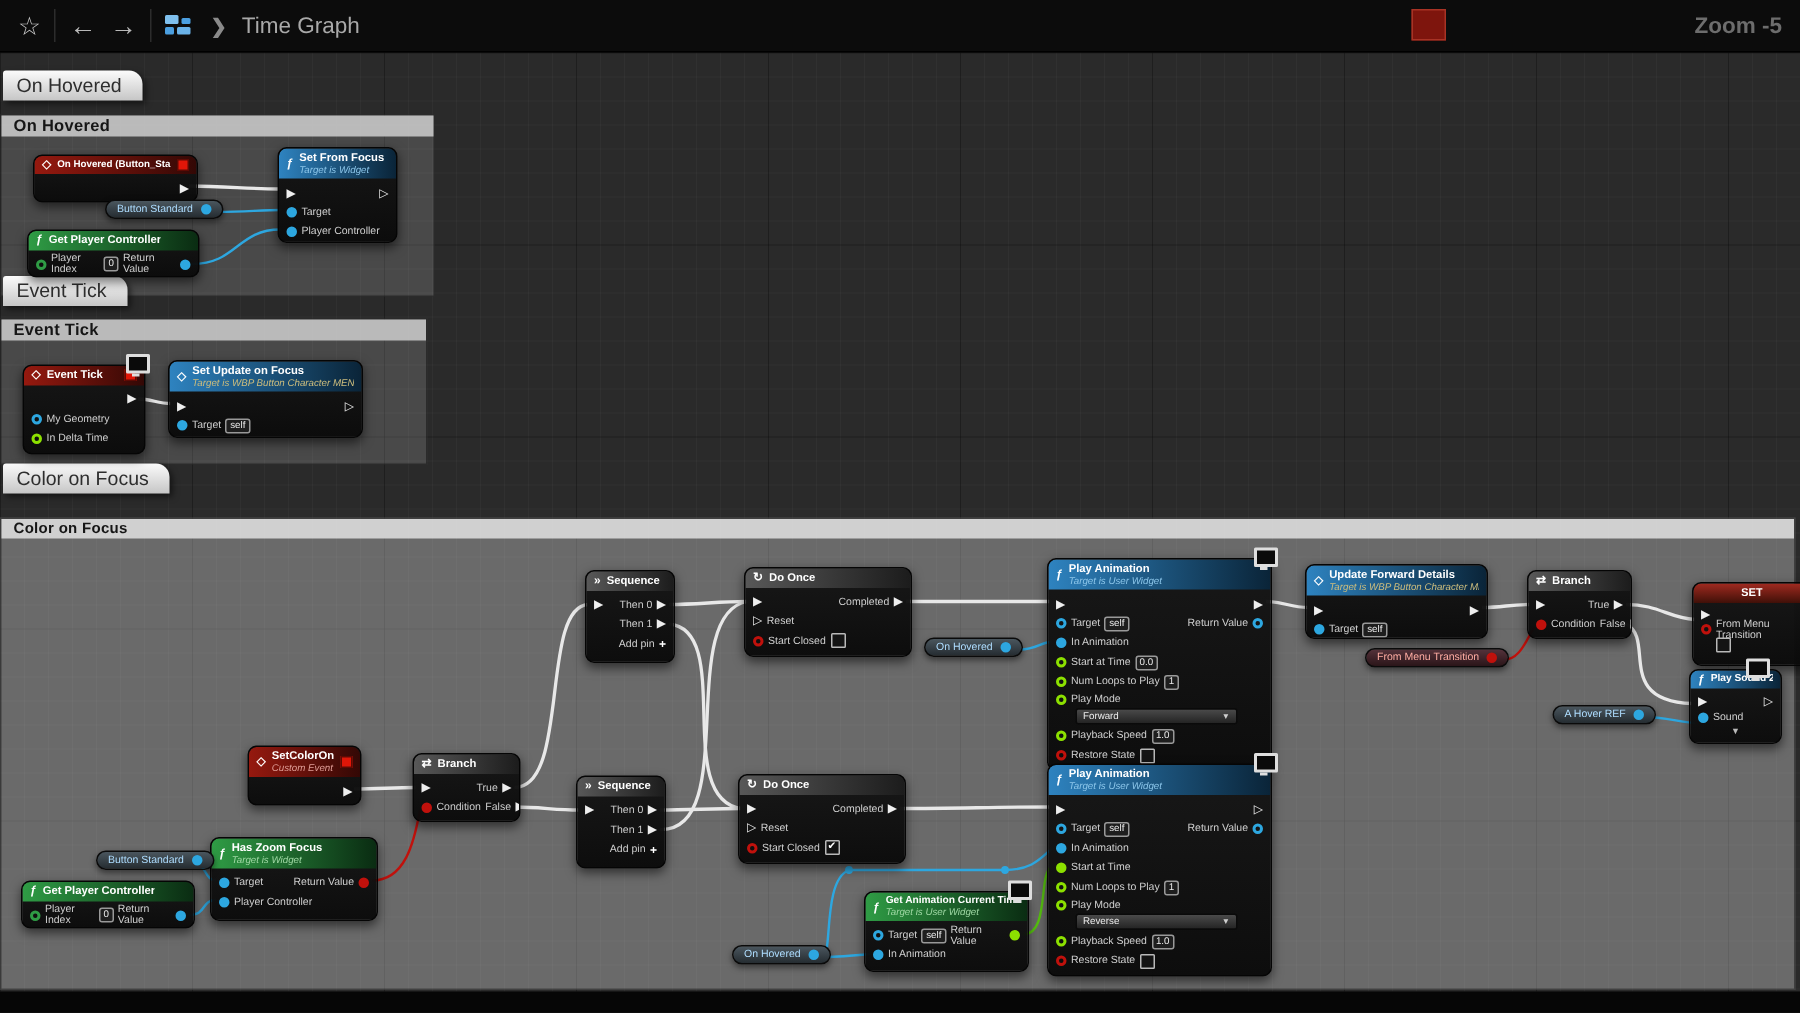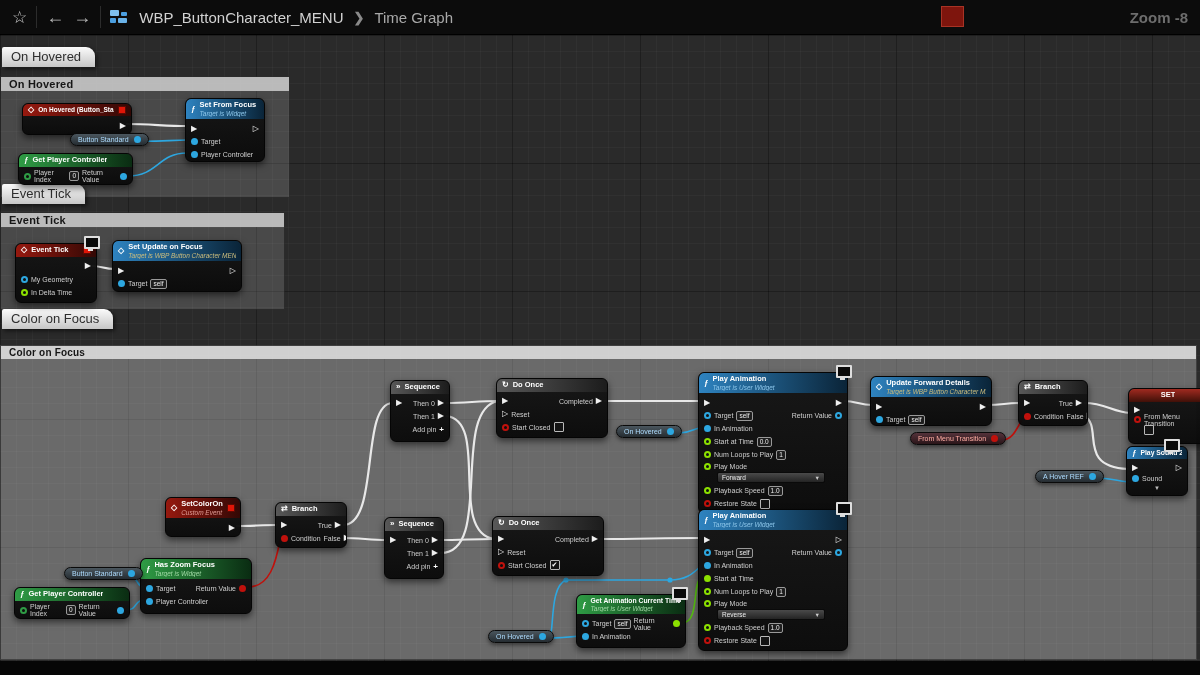--- a/index.html
+++ b/index.html
@@ -105,24 +105,23 @@
     <span class="tb-sep"></span>
     <span class="tb-arrow">←</span>
     <span class="tb-arrow">→</span>
     <span class="tb-sep"></span>
     <span class="bp-icon">
         <i class="b1"></i>
         <i class="b2"></i>
         <i class="b3"></i>
         <i class="b4"></i>
       </span>
-    <span class="crumb">WBP_ButtonCharacter_MENU</span>
     <span class="chev">❯</span>
     <span class="crumb-page">Time Graph</span>
-    <span class="zoomlbl">Zoom -8</span>
+    <span class="zoomlbl">Zoom -5</span>
   </div>
   <div class="redbox"></div>
 
   <div class="graph"></div>
   <div class="bottombar"></div>
 
   <div class="comment cmt-light" style="left:0;top:76px;width:290px;height:122px;">
     <div class="chead" style="background:rgba(196,196,196,.92);">On Hovered</div>
   </div>
   <div class="comment cmt-light" style="left:0;top:212px;width:285px;height:98px;">

